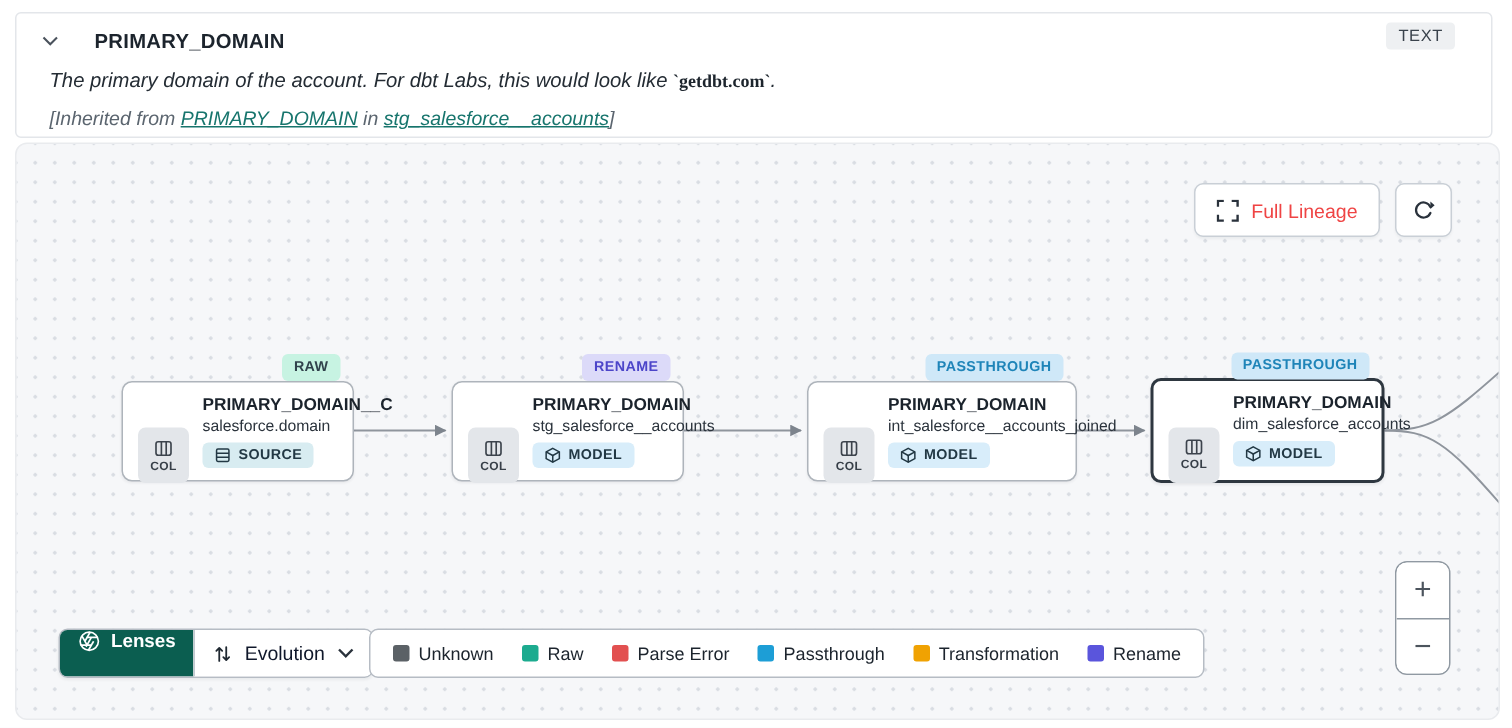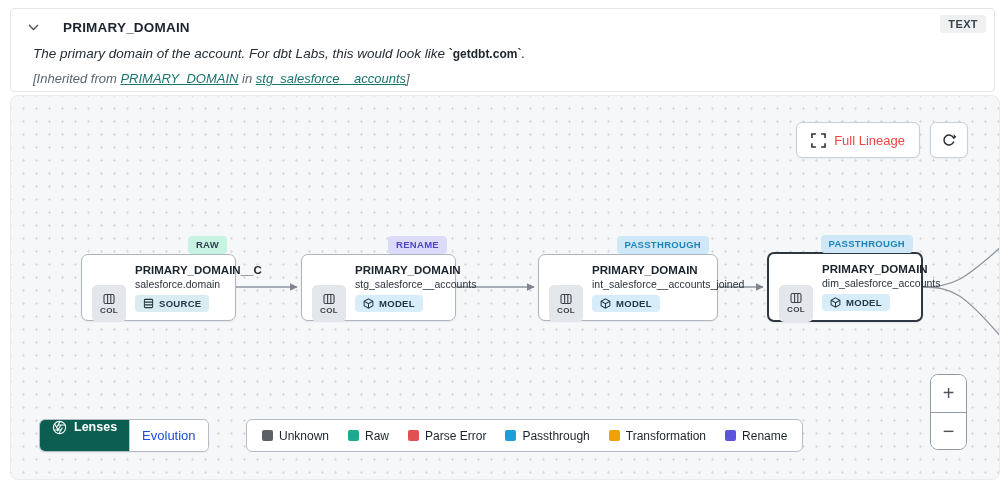--- a/index.html
+++ b/index.html
@@ -5,24 +5,24 @@
   * { margin:0; padding:0; box-sizing:border-box; }
   html,body { width:1008px; height:485px; background:#fff; font-family:"Liberation Sans", sans-serif; overflow:hidden; }
   .stage { position:relative; width:1008px; height:485px; }
 
   
   .header-card { position:absolute; left:10px; top:8px; width:985px; height:84px;
     background:#fff; border:1px solid #e3e6ea; border-radius:4px; }
   .hc-row1 { position:absolute; left:12px; top:8px; display:flex; align-items:center; }
   .chevron-btn { width:20px; height:20px; display:flex; align-items:center; justify-content:center; cursor:pointer; background:none; border:none; }
   .hc-title { margin-left:20px; font-size:13.5px; font-weight:bold; color:#1c242d; letter-spacing:.2px; }
-  .type-badge { position:absolute; right:8px; top:6px; background:#eef0f2; color:#3a434c;
-    font-size:11px; font-weight:bold; padding:3px 8px; border-radius:3px; letter-spacing:.4px; }
+  .type-badge { position:absolute; right:24px; top:6px; background:#eef0f2; color:#3a434c;
+    font-size:11px; font-weight:normal; padding:3px 8px; border-radius:3px; letter-spacing:.4px; }
   .hc-desc { position:absolute; left:22px; top:37px; font-size:13.5px; font-style:italic; color:#242c34; white-space:nowrap; }
-  .hc-desc .code { font-family:Liberation Sans, sans-serif; font-style:normal; font-weight:bold; font-size:12px; color:#1d252d; }
+  .hc-desc .code { font-family:Liberation Serif, serif; font-style:normal; font-weight:bold; font-size:12px; color:#1d252d; }
   .hc-inherited { position:absolute; left:22px; top:62px; font-size:13px; font-style:italic; color:#5b656f; white-space:nowrap; }
   .hc-inherited a { color:#17756d; text-decoration:underline; cursor:pointer; }
 
   
   .canvas { position:absolute; left:10px; top:95px; width:990px; height:385px;
     background:#f6f7f9; border:1px solid #e9ebee; border-radius:8px; overflow:hidden;
     background-image:radial-gradient(#d8dce2 1px, transparent 1.2px);
     background-size:13px 13px; background-position:6px 6px; }
 
   .edges { position:absolute; left:0; top:0; pointer-events:none; }
@@ -54,22 +54,22 @@
   .res-source { background:#d8ecf1; }
   .res-model  { background:#d8edfa; }
   .status-badge { position:absolute; top:-19px; right:8px; font-size:9.5px; font-weight:bold;
     padding:3px 8px 4px; border-radius:4px; letter-spacing:.3px; white-space:nowrap; }
 
   
   .lens-group { position:absolute; left:28px; bottom:27px; height:33px; display:flex;
     border:1px solid #b6bcc4; border-radius:6px; overflow:hidden; box-shadow:0 1px 2px rgba(20,30,40,.06); }
   .lenses-btn { display:flex; gap:7px; background:#0b5e50; color:#fff;
     font-size:12.5px; font-weight:bold; padding:0 12px; border:none; cursor:pointer; }
-  .lens-select { display:flex; align-items:center; gap:8px; background:#fff; color:#1d4ed8;
-    font-size:13px; padding:0 12px; border:none; border-left:1px solid #c3c9d0; cursor:pointer;flex-direction:column; }
+  .lens-select { display:flex; align-items:center; gap:8px; background:#fff; color:#0f172a;
+    font-size:13px; padding:0 12px; border:none; border-left:1px solid #c3c9d0; cursor:pointer; }
 
   
   .legend { position:absolute; left:235px; bottom:27px; height:33px; background:#fff;
     border:1px solid #b6bcc4; border-radius:6px; display:flex; align-items:center; gap:19px; padding:0 15px; }
   .legend-item { display:flex; align-items:center; gap:6px; font-size:12px; color:#1c242d; }
   .swatch { width:11px; height:11px; border-radius:2px; }
 
   
   .zoom-ctl { position:absolute; right:32px; bottom:29px; width:37px; border:1px solid #9099a2;
     border-radius:8px; background:#fff; overflow:hidden; display:flex; flex-direction:column; }

